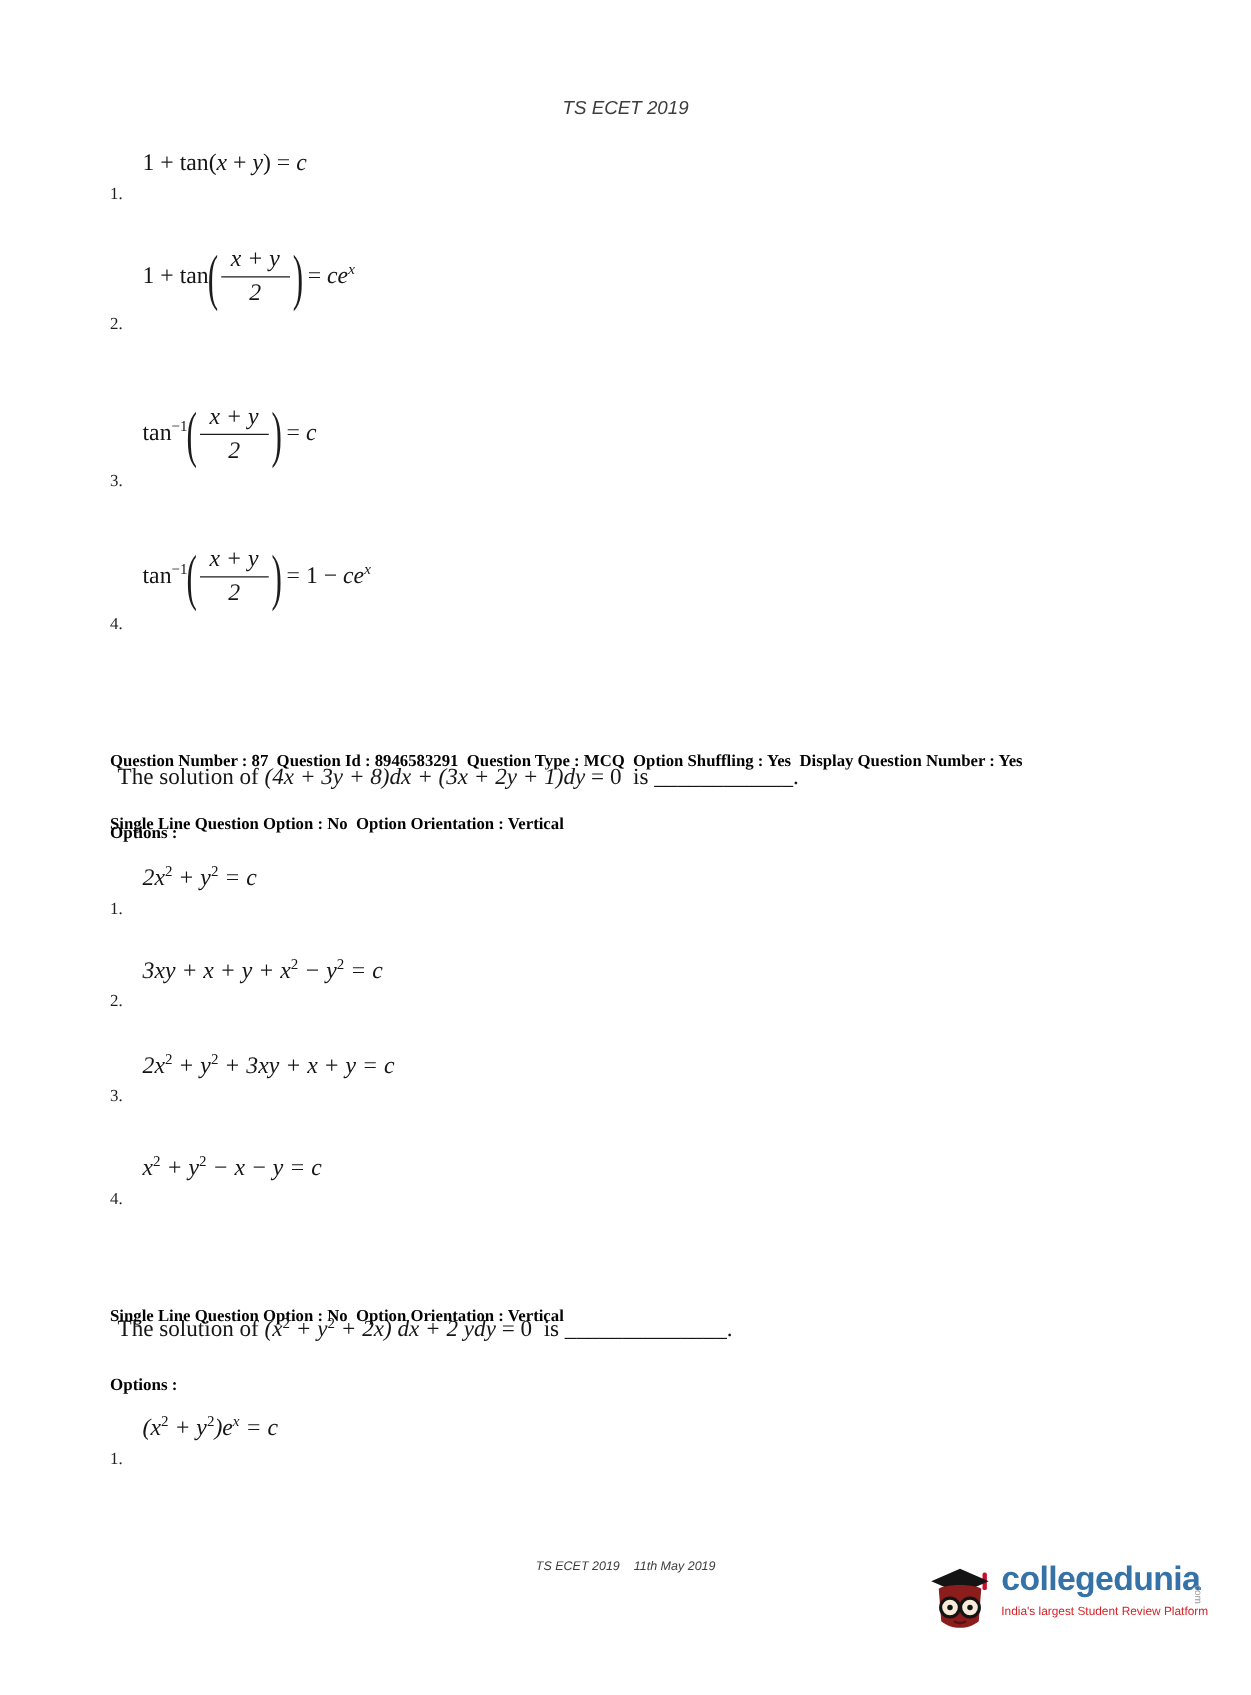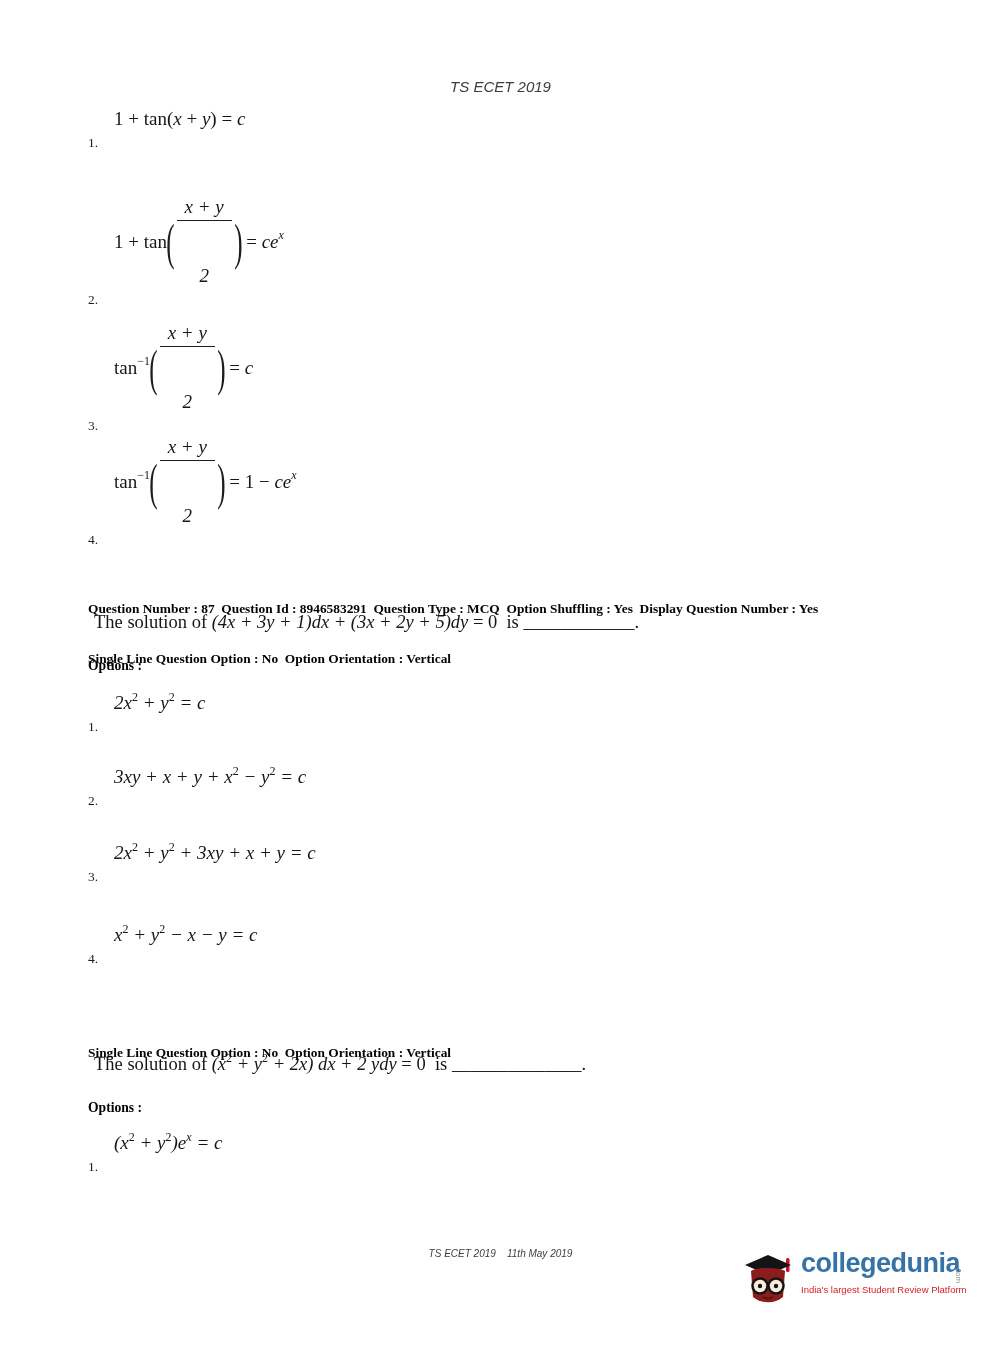--- a/index.html
+++ b/index.html
@@ -9,21 +9,21 @@
        font-family:"Liberation Sans",sans-serif;font-style:italic;font-size:15px;color:#3d3d3d;white-space:pre;}
   .ftr{position:absolute;left:0;right:0;top:1248px;text-align:center;
        font-family:"Liberation Sans",sans-serif;font-style:italic;font-size:10px;color:#3d3d3d;white-space:pre;}
 
   
   .formula{display:flex;align-items:center;font-size:19px;color:#161616;}
   .formula span{white-space:pre;}
   .fi{font-style:italic;}
   .fr{font-style:normal;}
   .fsup{font-size:12px;position:relative;top:-0.5em;}
-  .ffrac{display:inline-flex;flex-direction:column;align-items:center;margin:0 3px;font-style:italic;gap:42px;}
+  .ffrac{display:inline-flex;flex-direction:column;align-items:center;margin:0 3px;font-style:italic;}
   .fnum{padding:0 8px 2px;border-bottom:1.4px solid #1c1c1c;}
   .fden{padding-top:2px;}
   .fparen{transform:scaleX(0.5);font-size:50px;line-height:1;font-weight:400;color:#1c1c1c;margin:0 -5px;font-style:normal;}
 
   .opt{position:absolute;}
   .optformula{margin-left:26px;}
   .optnum{margin-top:5px;font-size:13.5px;color:#1f1f1f;}
 
   .qmeta{position:absolute;font-weight:bold;font-size:13.4px;line-height:16.5px;color:#030303;white-space:pre-wrap;width:890px;}
   .qtext{position:absolute;font-size:18.5px;}
@@ -37,21 +37,21 @@
                 transform:rotate(90deg);transform-origin:left top;margin-left:3px;margin-top:5px;}
   .tagline{font-family:"Liberation Sans",sans-serif;font-size:9.5px;margin-top:7px;}
 </style>
 </head>
 <body>
 
 <div class="page">
 
   <div class="hdr">TS ECET 2019</div>
 
-  <div class="opt" style="left:88px;top:108px">
+  <div class="opt" style="left:88px;top:120px">
     <div class="optformula formula">
         <span class="fr">1 + tan(</span>
         <span class="fi">x</span>
         <span class="fr"> + </span>
         <span class="fi">y</span>
         <span class="fr">) = </span>
         <span class="fi">c</span>
       </div>
     <div class="optnum">1.</div>
   </div>
@@ -92,21 +92,21 @@
       </div>
     <div class="optnum">4.</div>
   </div>
 
   <div class="qmeta" style="left:88px;top:568px">
     <div>Question Number : 87  Question Id : 8946583291  Question Type : MCQ  Option Shuffling : Yes  Display Question Number : Yes</div>
     <div>Single Line Question Option : No  Option Orientation : Vertical</div>
   </div>
   <div class="qtext formula" style="left:94px;top:612px">
       <span class="fr">The solution of </span>
-      <span class="fi">(4x + 3y + 1)dx + (3x + 2y + 5)dy</span>
+      <span class="fi">(4x + 3y + 8)dx + (3x + 2y + 1)dy</span>
       <span class="fr"> = 0  is </span>
       <span class="fr">____________.</span>
     </div>
   <div class="optslabel" style="left:88px;top:658px">Options :</div>
 
   <div class="opt" style="left:88px;top:692px">
     <div class="optformula formula">
         <span class="fi">2x</span>
         <span class="fsup fr">2</span>
         <span class="fi"> + y</span>

